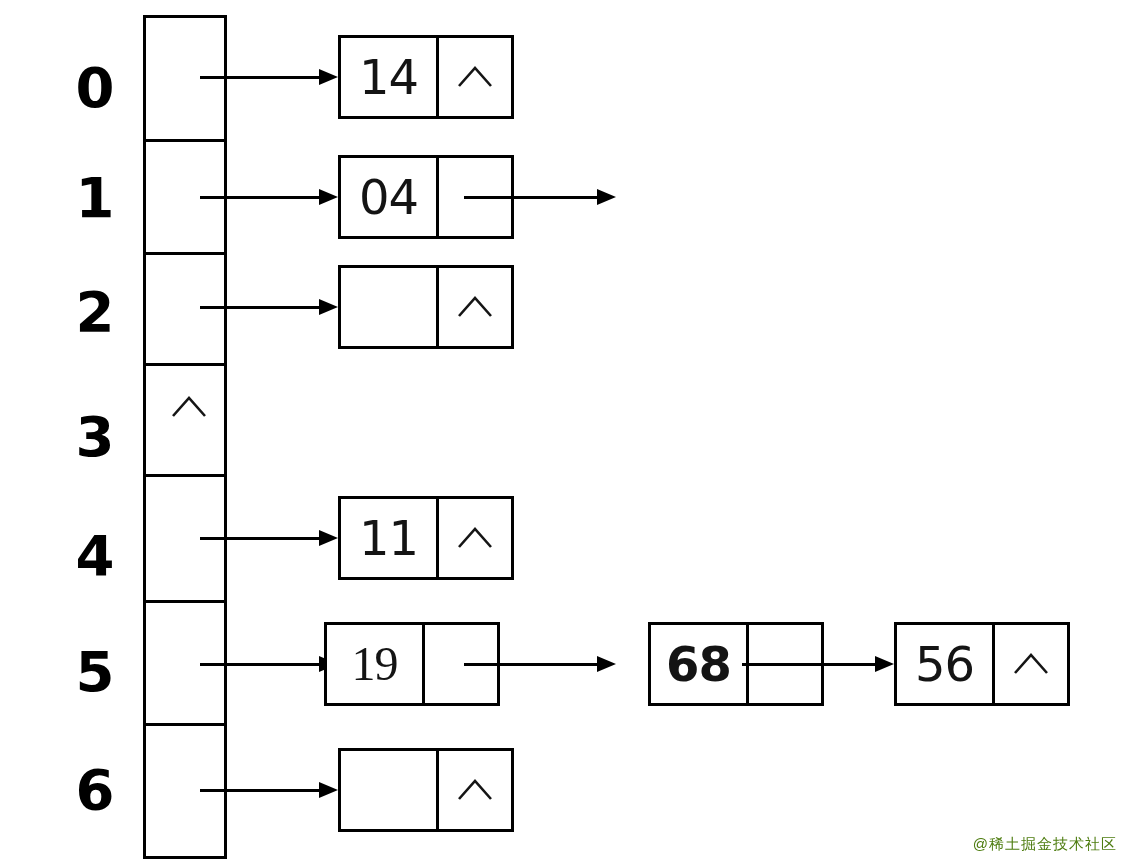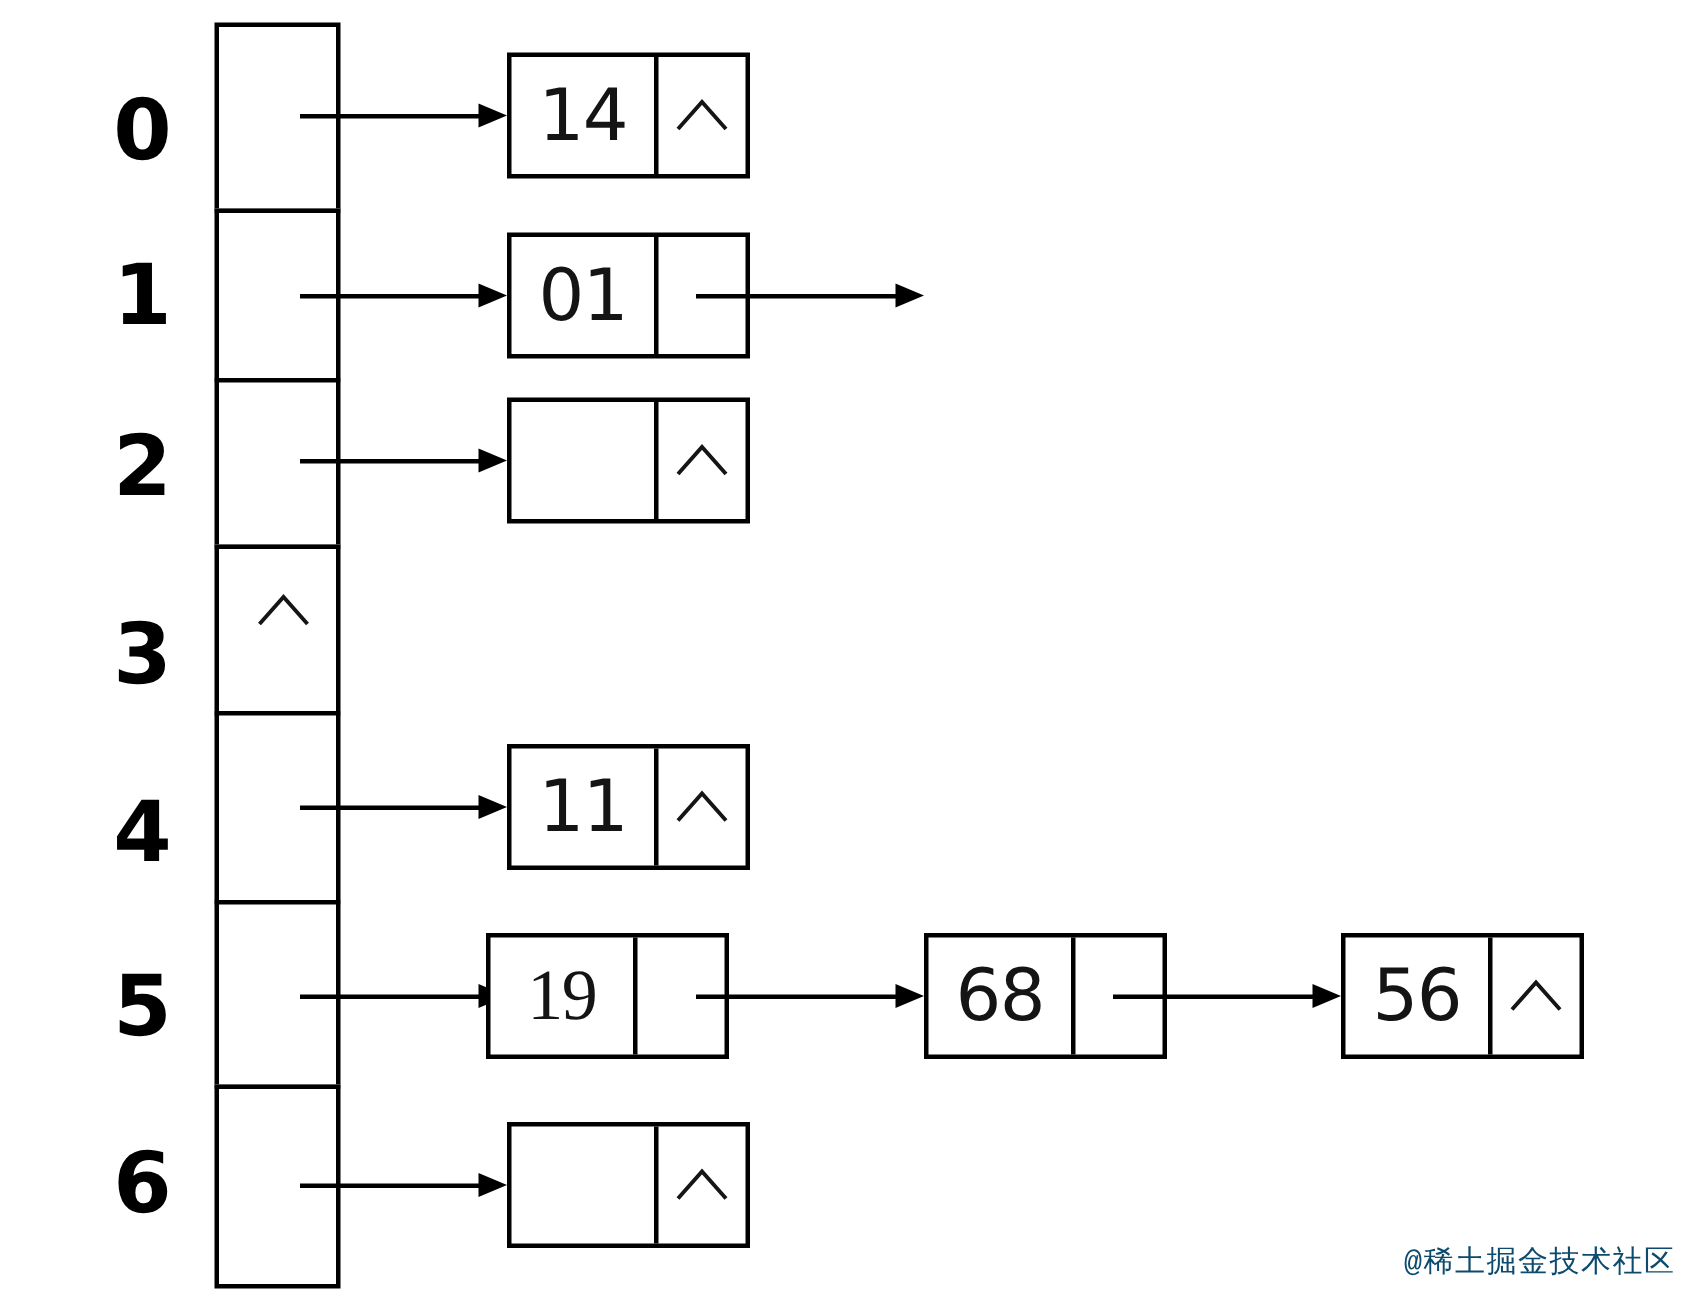--- a/index.html
+++ b/index.html
@@ -9,43 +9,43 @@
   }
   .array-cell{
     position:absolute;left:143px;width:84px;border:3px solid #000;
     box-sizing:border-box;background:#ffffff;
   }
   .bucket-label{
     position:absolute;transform:translate(-50%,-50%);
     font-size:56px;font-weight:700;color:#000;line-height:1;
   }
   .node{
-    position:absolute;width:162px;height:84px;border:3px solid #000;
+    position:absolute;width:176px;height:84px;border:3px solid #000;
     box-sizing:border-box;background:#ffffff;
   }
   .divider{position:absolute;left:95px;top:0;bottom:0;width:3px;background:#000;}
   .value{
     position:absolute;left:0;top:0;width:95px;height:100%;
     display:flex;align-items:center;justify-content:center;
     font-size:48px;color:#141414;letter-spacing:-1px;line-height:1;
   }
   .ptr{
     position:absolute;left:98px;right:0;top:0;height:100%;
     display:flex;align-items:center;justify-content:center;
   }
   .shaft{position:absolute;height:3px;background:#000;}
   .head{
     position:absolute;width:0;height:0;
     border-left:19px solid #000;border-top:8px solid transparent;border-bottom:8px solid transparent;
   }
   .caret-svg{display:block;}
   .cell-caret{position:absolute;}
   .watermark{
-    position:absolute;right:6px;bottom:12px;font-size:20px;color:#0c4a6e;
-    letter-spacing:1px;font-family:Liberation Mono, monospace;
+    position:absolute;right:6px;bottom:12px;font-size:15px;color:#4d7c0f;
+    letter-spacing:1px;font-family:Liberation Sans, sans-serif;
   }
 </style>
 </head>
 <body>
 
 <div id="stage">
   <div class="watermark">@稀土掘金技术社区</div>
 <div class="array-cell" style="top: 15px; height: 127px;"></div>
     <div class="bucket-label" style="left: 95px; top: 88px;">0</div>
     <div class="shaft" style="left: 200px; top: 75.5px; width: 122px;"></div>
@@ -58,21 +58,21 @@
           <polyline points="2,21 18,3 34,21" fill="none" stroke="#151515" stroke-width="2.6"></polyline>
         </svg>
       </div>
     </div>
     <div class="array-cell" style="top: 139px; height: 116px;"></div>
     <div class="bucket-label" style="left: 95px; top: 198px;">1</div>
     <div class="shaft" style="left: 200px; top: 195.5px; width: 122px;"></div>
     <div class="head" style="left: 319px; top: 189px;"></div>
     <div class="node" style="left: 338px; top: 155px;">
       <div class="divider"></div>
-      <div class="value">01</div>
+      <div class="value">04</div>
       <div class="ptr"></div>
     </div>
     <div class="shaft" style="left: 464px; top: 195.5px; width: 136px;"></div>
     <div class="head" style="left: 597px; top: 189px;"></div>
     <div class="array-cell" style="top: 252px; height: 114px;"></div>
     <div class="bucket-label" style="left: 95px; top: 312px;">2</div>
     <div class="shaft" style="left: 200px; top: 305.5px; width: 122px;"></div>
     <div class="head" style="left: 319px; top: 299px;"></div>
     <div class="node" style="left: 338px; top: 265px;">
       <div class="divider"></div>
@@ -105,21 +105,21 @@
     <div class="bucket-label" style="left: 95px; top: 672px;">5</div>
     <div class="shaft" style="left: 200px; top: 662.5px; width: 122px;"></div>
     <div class="head" style="left: 319px; top: 656px;"></div>
     <div class="node" style="left: 324px; top: 622px; font-family: Liberation Serif, serif;">
       <div class="divider"></div>
       <div class="value">19</div>
       <div class="ptr"></div>
     </div>
     <div class="shaft" style="left: 464px; top: 662.5px; width: 136px;"></div>
     <div class="head" style="left: 597px; top: 656px;"></div>
-    <div class="node" style="left: 616px; top: 622px;">
+    <div class="node" style="left: 648px; top: 622px; font-weight: bold;">
       <div class="divider"></div>
       <div class="value">68</div>
       <div class="ptr"></div>
     </div>
     <div class="shaft" style="left: 742px; top: 662.5px; width: 136px;"></div>
     <div class="head" style="left: 875px; top: 656px;"></div>
     <div class="node" style="left: 894px; top: 622px;">
       <div class="divider"></div>
       <div class="value">56</div>
       <div class="ptr">

